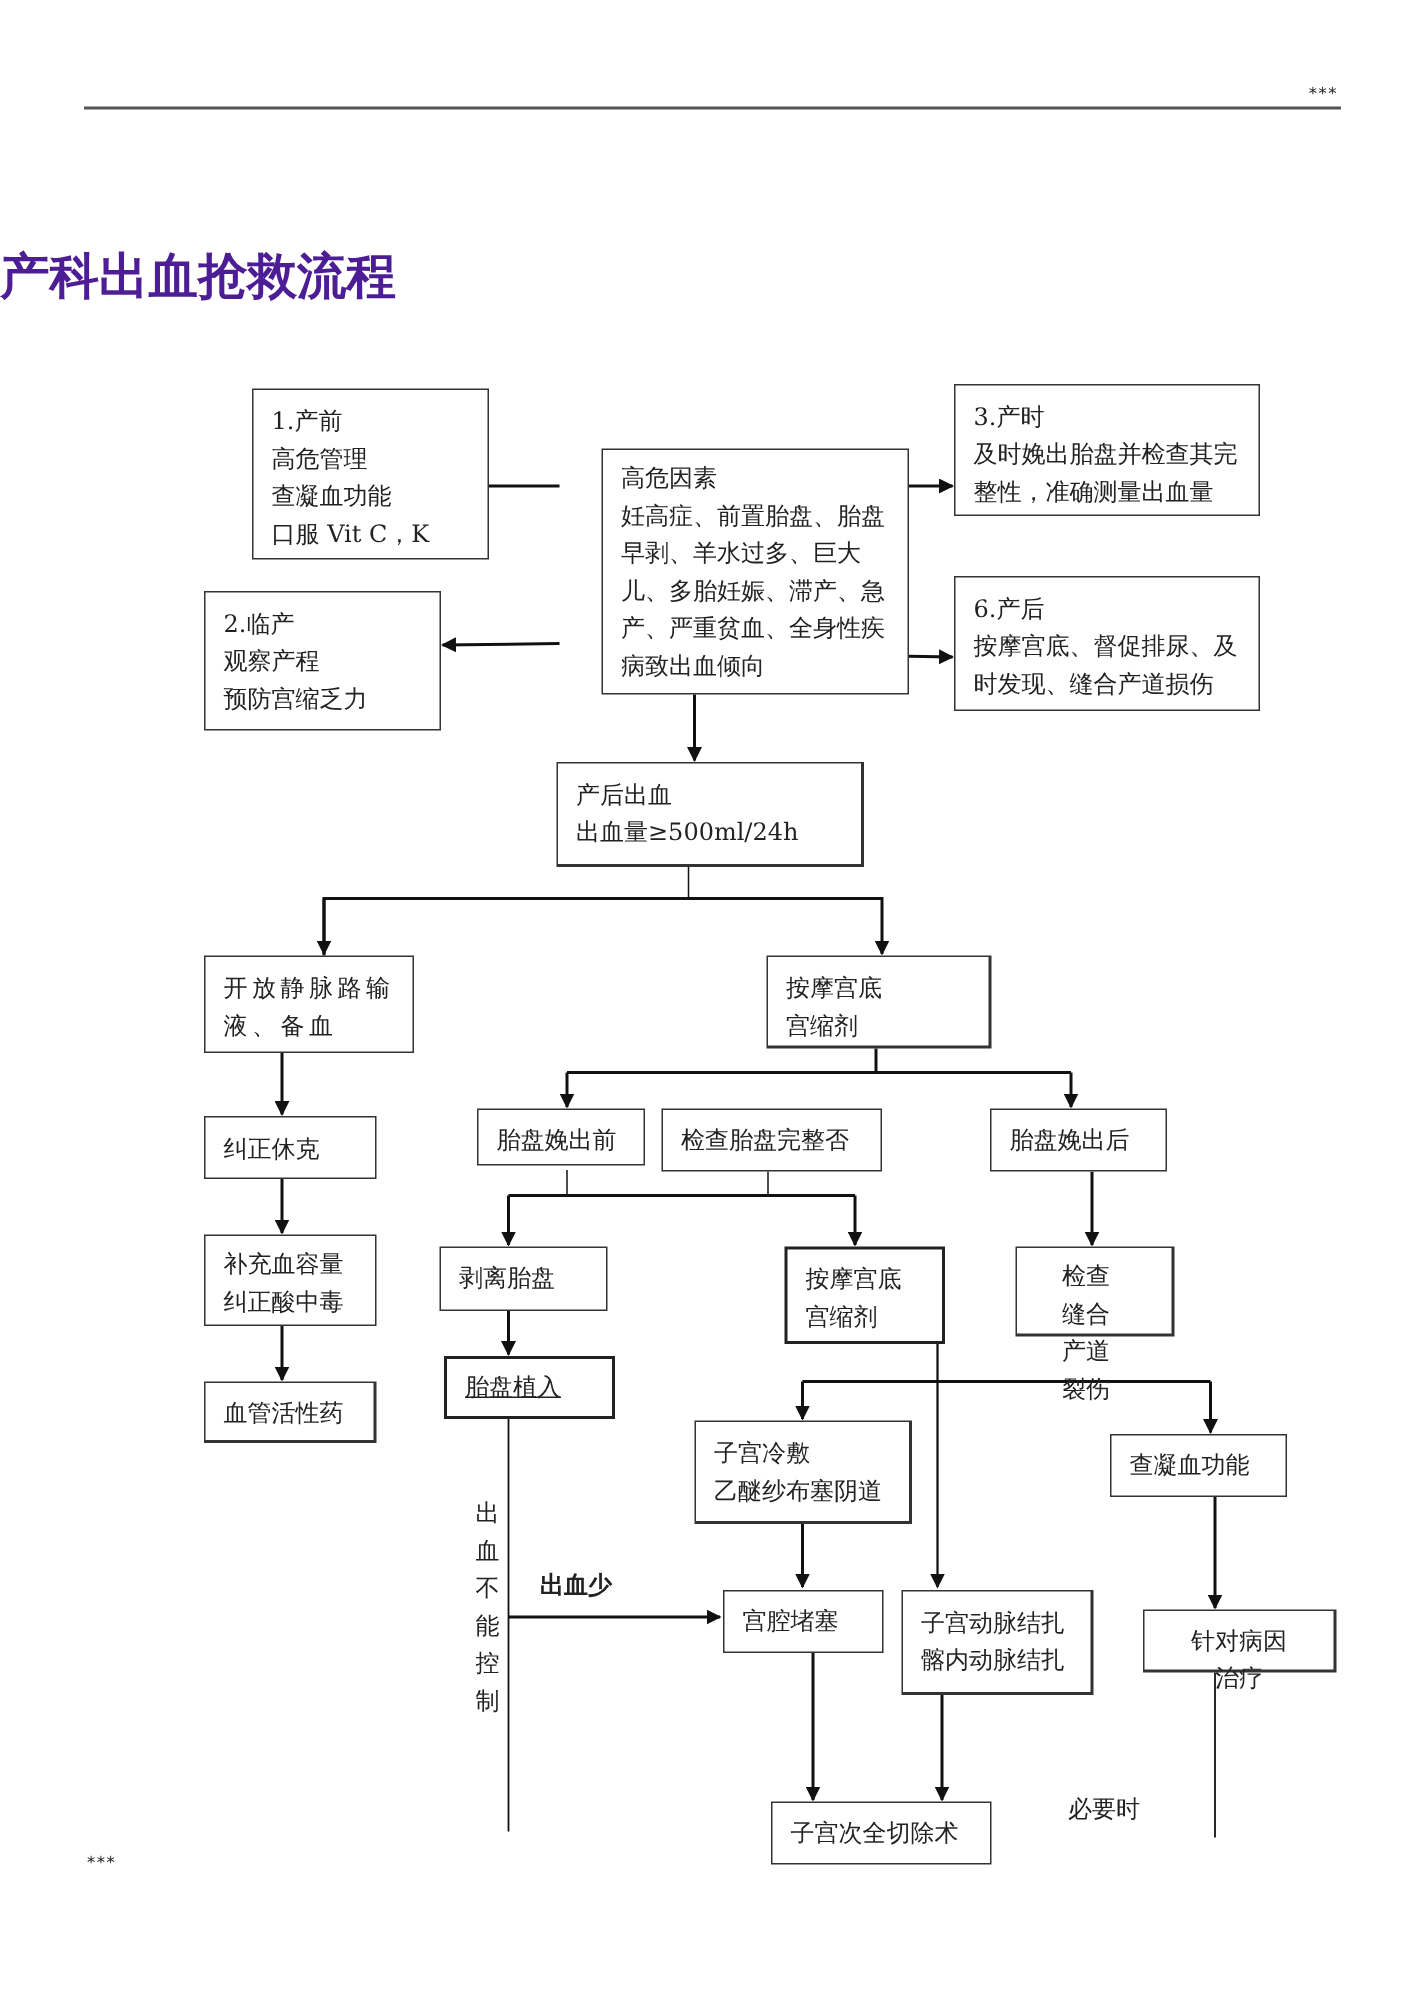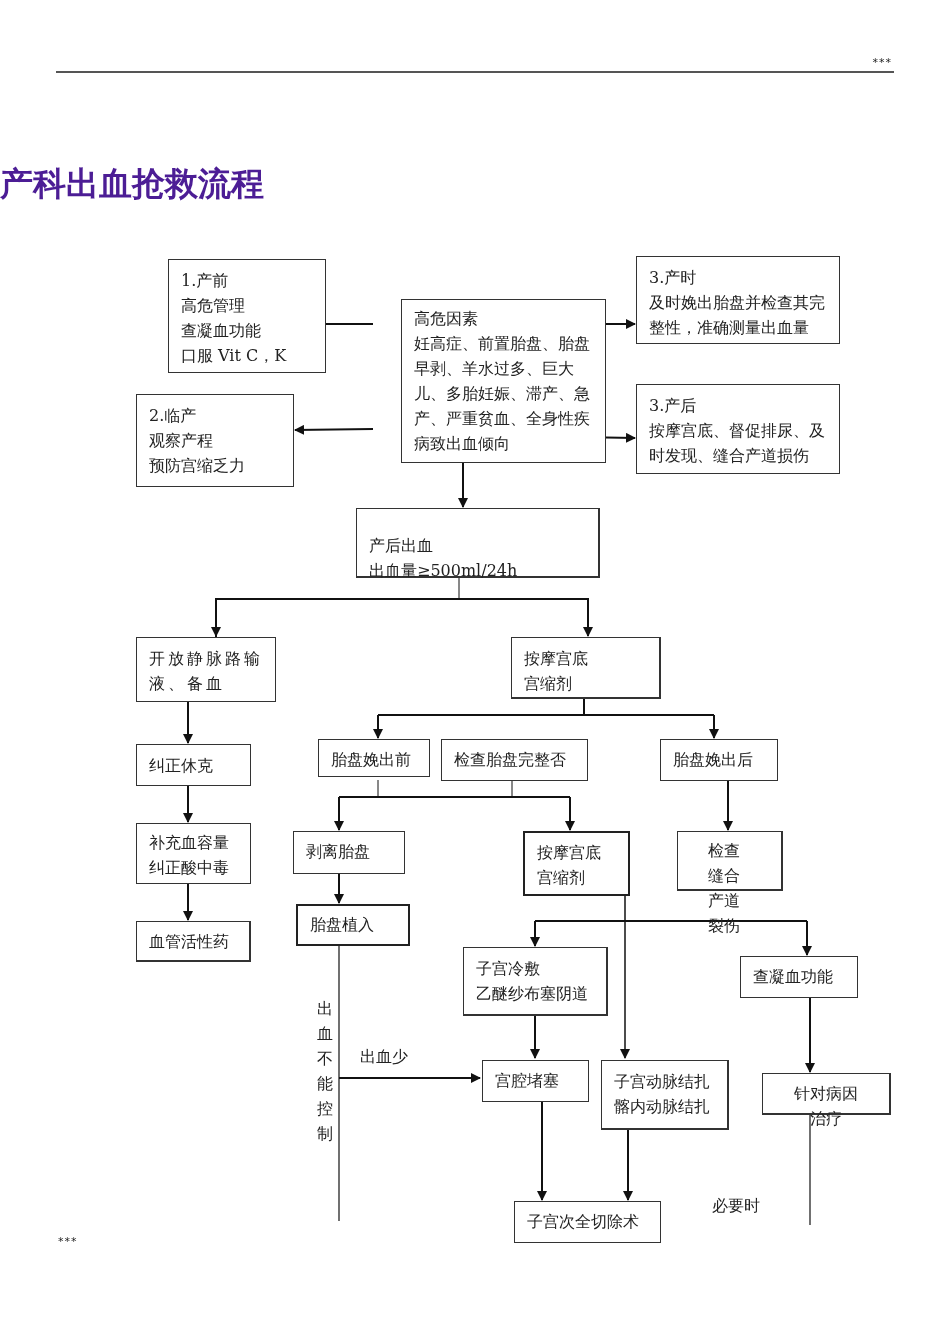--- a/index.html
+++ b/index.html
@@ -90,23 +90,23 @@
 高危管理
 查凝血功能
 口服 Vit C，K</div>
 <div class="box" style="left:136px;top:394px;width:158px;height:93px;">2.临产
 观察产程
 预防宫缩乏力</div>
 <div class="box" style="left:373px;top:299px;width:205px;height:164px;padding:6px 12px;margin-left:28px;">高危因素
 妊高症、前置胎盘、胎盘早剥、羊水过多、巨大儿、多胎妊娠、滞产、急产、严重贫血、全身性疾病致出血倾向</div>
 <div class="box" style="left:636px;top:256px;width:204px;height:88px;padding:8px 12px;">3.产时
 及时娩出胎盘并检查其完整性，准确测量出血量</div>
-<div class="box" style="left:636px;top:384px;width:204px;height:90px;padding:8px 12px;">3.产后
+<div class="box" style="left:636px;top:384px;width:204px;height:90px;padding:8px 12px;">6.产后
 按摩宫底、督促排尿、及时发现、缝合产道损伤</div>
-<div class="box thick" style="left:356px;top:508px;width:244px;height:70px;padding:24px 12px;">产后出血
+<div class="box thick" style="left:371px;top:508px;width:205px;height:70px;padding:8px 12px;">产后出血
 出血量≥500ml/24h</div>
 
 <div class="box" style="left:136px;top:637px;width:140px;height:65px;padding:8px 12px;letter-spacing:3px;">开放静脉路输液、备血</div>
 <div class="box thick" style="left:511px;top:637px;width:150px;height:62px;padding:8px 12px;">按摩宫底
 宫缩剂</div>
 
 <div class="box" style="left:136px;top:744px;width:115px;height:42px;padding:8px 12px;">纠正休克</div>
 <div class="box" style="left:136px;top:823px;width:115px;height:61px;padding:6px 12px;">补充血容量
 纠正酸中毒</div>
 <div class="box thick" style="left:136px;top:921px;width:115px;height:41px;padding:7px 12px;">血管活性药</div>
@@ -114,29 +114,29 @@
 <div class="box" style="left:318px;top:739px;width:112px;height:38px;padding:7px 12px;">胎盘娩出前</div>
 <div class="box" style="left:441px;top:739px;width:147px;height:42px;padding:7px 12px;">检查胎盘完整否</div>
 <div class="box" style="left:660px;top:739px;width:118px;height:42px;padding:7px 12px;">胎盘娩出后</div>
 
 <div class="box" style="left:293px;top:831px;width:112px;height:43px;padding:7px 12px;">剥离胎盘</div>
 <div class="box thickall" style="left:523px;top:831px;width:107px;height:65px;padding:7px 12px;">按摩宫底
 宫缩剂</div>
 <div class="box thick" style="left:677px;top:831px;width:106px;height:60px;padding:6px 30px;">检查缝合
 产道裂伤</div>
 
-<div class="box thickall" style="left:296px;top:904px;width:114px;height:42px;padding:6px 12px;">胎盘植入</div>
+<div class="box thickall" style="left:296px;top:904px;width:114px;height:42px;padding:6px 12px;text-decoration:underline;">胎盘植入</div>
 <div class="box thick" style="left:463px;top:947px;width:145px;height:69px;padding:8px 12px;">子宫冷敷
 乙醚纱布塞阴道</div>
 <div class="box" style="left:740px;top:956px;width:118px;height:42px;padding:7px 12px;">查凝血功能</div>
 
 <div class="box" style="left:482px;top:1060px;width:107px;height:42px;padding:7px 12px;">宫腔堵塞</div>
 <div class="box thick" style="left:601px;top:1060px;width:128px;height:70px;padding:8px 12px;">子宫动脉结扎
 髂内动脉结扎</div>
 <div class="box thick" style="left:762px;top:1073px;width:129px;height:42px;padding:7px 28px;text-align:center;">针对病因治疗</div>
 
 <div class="box" style="left:514px;top:1201px;width:147px;height:42px;padding:7px 12px;">子宫次全切除术</div>
 
 <div class="vlbl" style="left:317px;top:996px;">出血不能控制</div>
-<div class="lbl" style="left:360px;top:1047px;">出血少</div>
+<div class="lbl" style="left:360px;top:1047px;font-weight:bold;">出血少</div>
 <div class="lbl" style="left:712px;top:1196px;">必要时</div>
 
 <div class="ftr-mark">***</div>
 
 </body></html>

